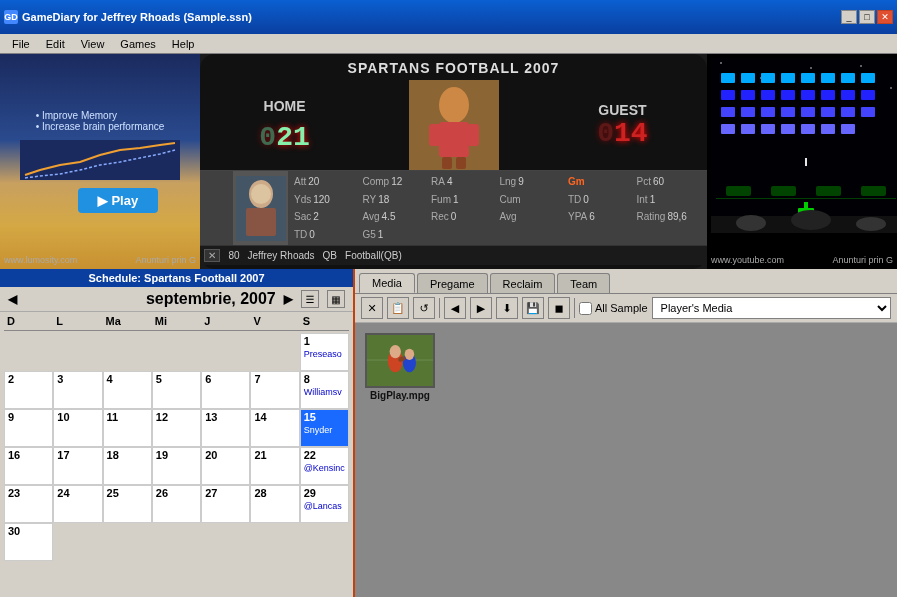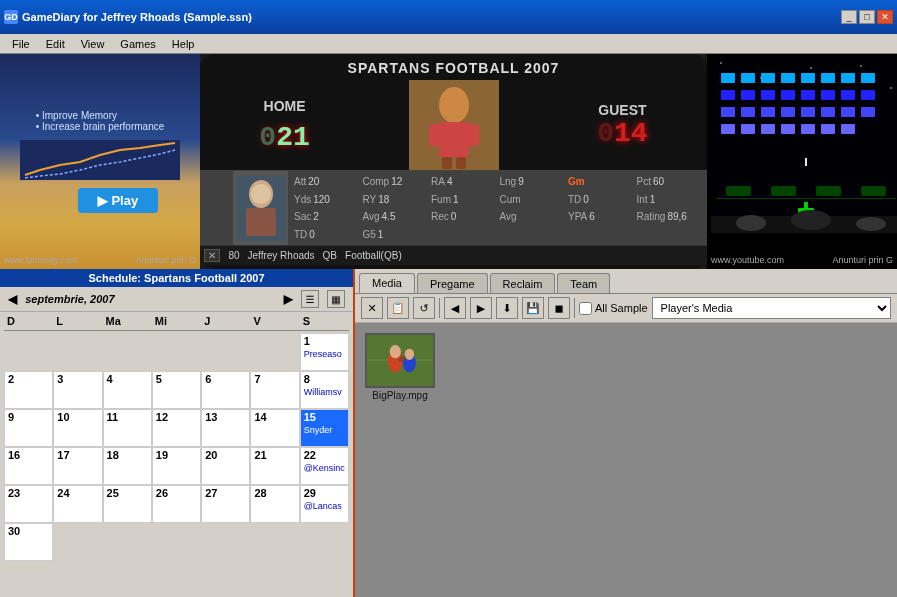--- a/index.html
+++ b/index.html
@@ -309,24 +309,23 @@
       border-bottom: 1px solid #aaa;
     }
     #cal-nav-left, #cal-nav-right {
       cursor: pointer;
       font-size: 12px;
       color: #000;
       font-weight: bold;
     }
     #cal-month-year {
       font-weight: bold;
-      font-size: 11px;
+      font-size: 16px;
       flex: 1;
-      text-align: left;
-      font-style: italic;
+      text-align: right;
     }
     .cal-icon-btn {
       cursor: pointer;
       width: 18px;
       height: 18px;
       border: 1px solid #808080;
       background: #d4d0c8;
       display: flex;
       align-items: center;
       justify-content: center;
@@ -464,20 +463,21 @@
       height: 100%;
       background: linear-gradient(135deg, #8b5e3c 0%, #5c3a1e 50%, #8b6914 100%);
       display: flex;
       align-items: center;
       justify-content: center;
     }
     .media-label {
       font-size: 10px;
       color: #111;
       margin-top: 2px;
+      font-weight: bold;
     }
   </style>
 </head>
 <body>
 
 <div id="title-bar">
   <div id="title-bar-left">
     <div id="title-bar-icon">
       <span>GD</span>
     </div>

